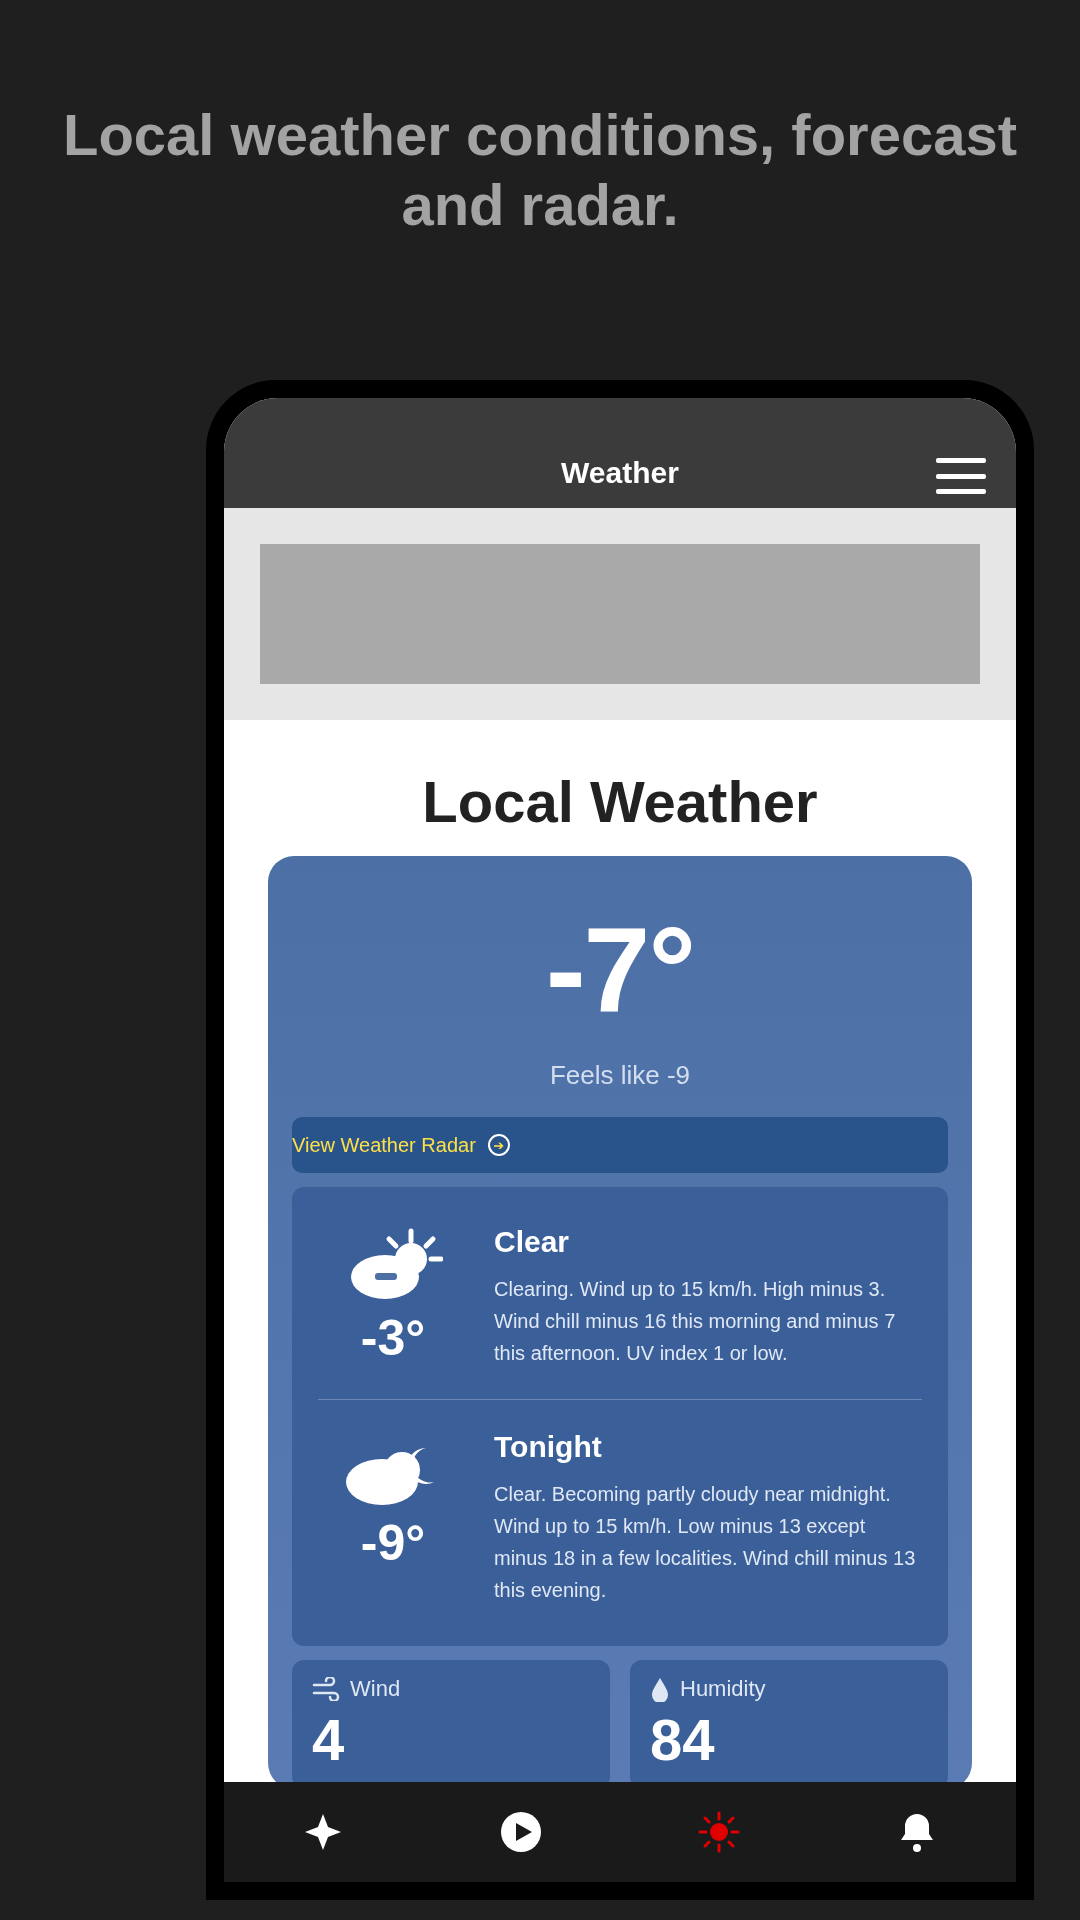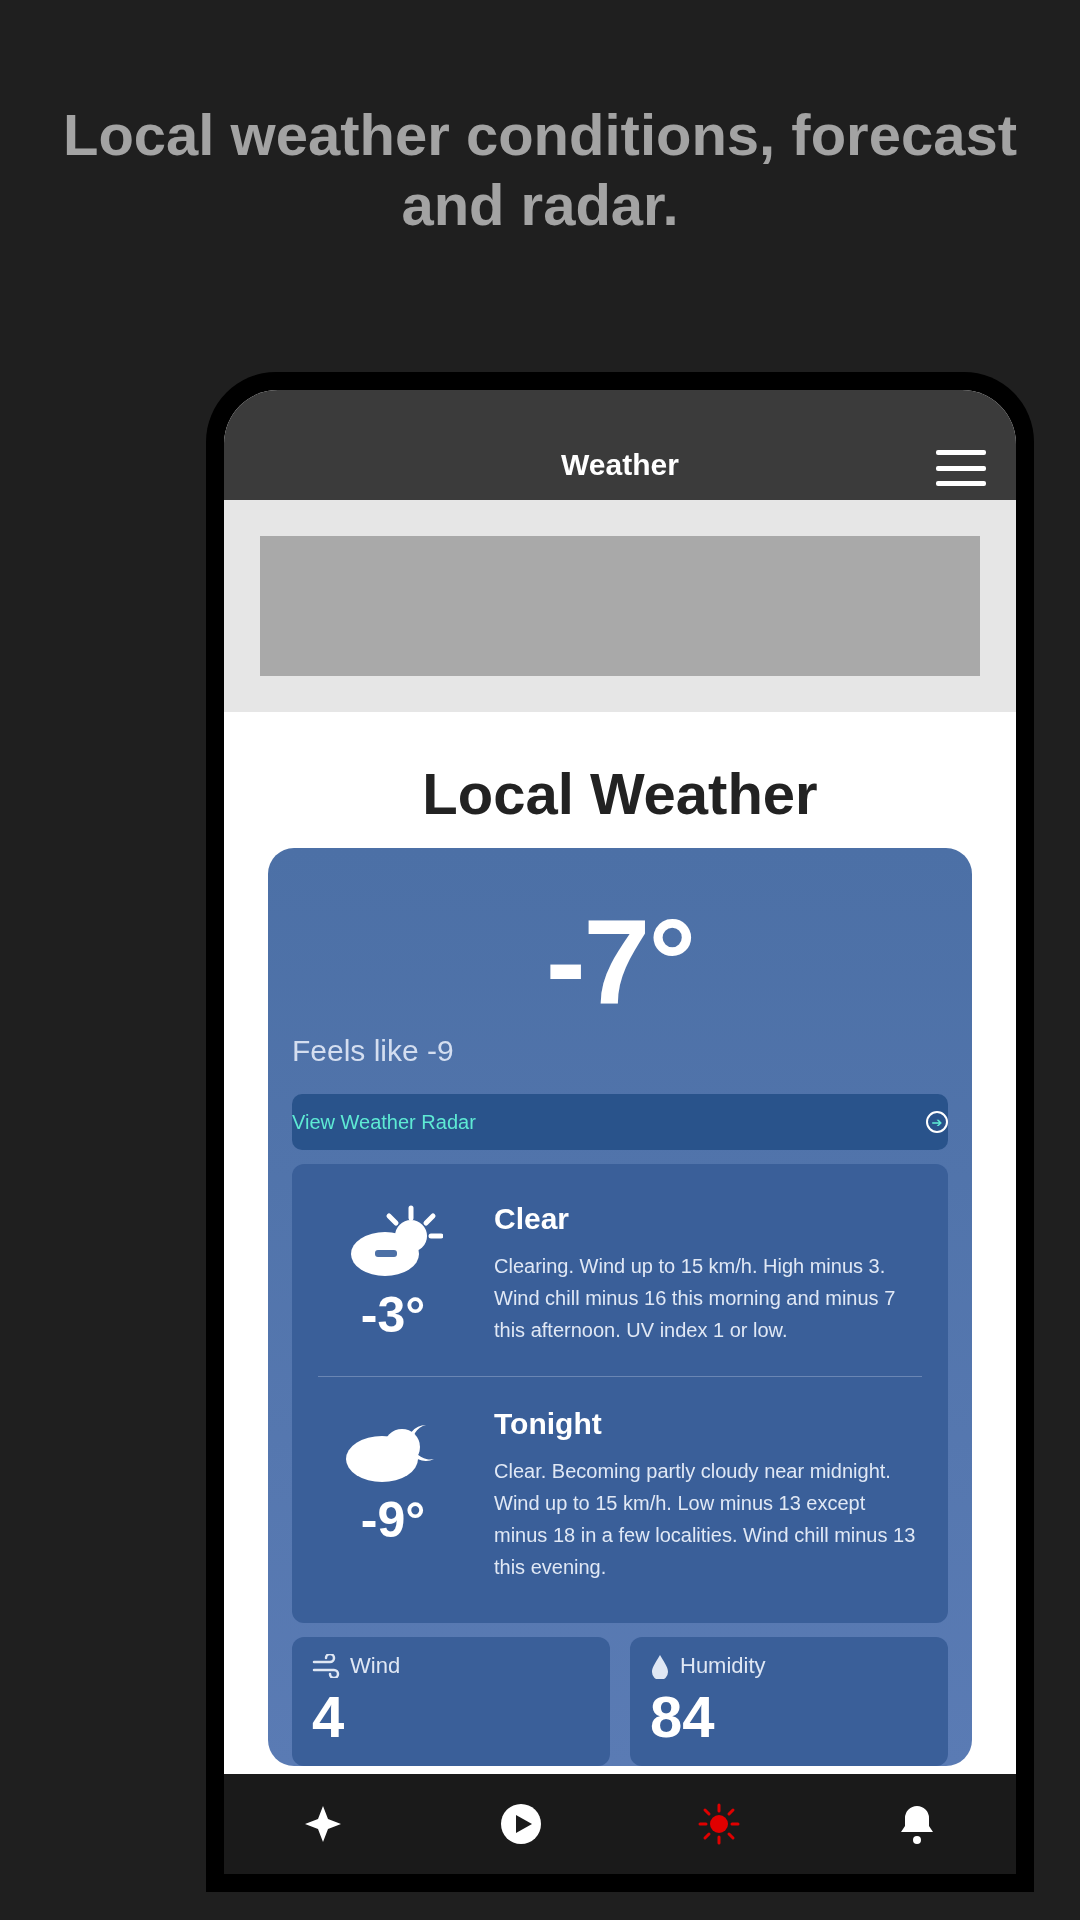--- a/index.html
+++ b/index.html
@@ -15,21 +15,21 @@
     color: #a3a3a3;
     text-align: center;
     font-weight: 700;
     font-size: 58px;
     line-height: 1.2;
     padding: 100px 60px 60px;
   }
   .phone-frame {
     position: absolute;
     left: 206px;
-    top: 372px;
+    top: 380px;
     width: 828px;
     height: 1520px;
     background: #000;
     border-radius: 70px 70px 0 0;
     padding: 18px;
   }
   .phone-inner {
     width: 100%;
     height: 100%;
     border-radius: 54px 54px 0 0;
@@ -71,26 +71,26 @@
   .content { padding: 30px 44px 0; }
   .page-title { font-size: 58px; font-weight: 700; color:#222; text-align:center; margin: 18px 0 21px; }
 
   .weather-card {
     background: linear-gradient(180deg,#4c70a6 0%, #5a7bb4 100%);
     border-radius: 26px;
     padding: 44px 24px 0;
     color:#fff;
   }
   .big-temp { text-align:center; font-size: 120px; font-weight:700; letter-spacing:-2px; }
-  .feels { font-size:30px; color:#d4def0; margin-top:4px; margin-bottom:26px; }
+  .feels { text-align:center; font-size:26px; color:#d4def0; margin-top:22px; margin-bottom:26px; }
 
   .radar-btn {
     background:#29538b; border-radius:10px; height:56px;
-    display:flex; align-items:center; justify-content:space-between; gap:12px;
-    font-size:20px; color:#5eead4; font-weight:500;
+    display:flex; align-items:center; justify-content:flex-start; gap:12px;
+    font-size:20px; color:#fde047; font-weight:500;
   }
   .radar-btn .circ {
     width:22px; height:22px; border:2px solid #fff; border-radius:50%;
     display:flex; align-items:center; justify-content:center; font-size:13px;
   }
 
   .forecast-box {
     background:#3a5f99; border-radius:12px; margin-top:14px;
     padding: 28px 26px 10px;
   }

